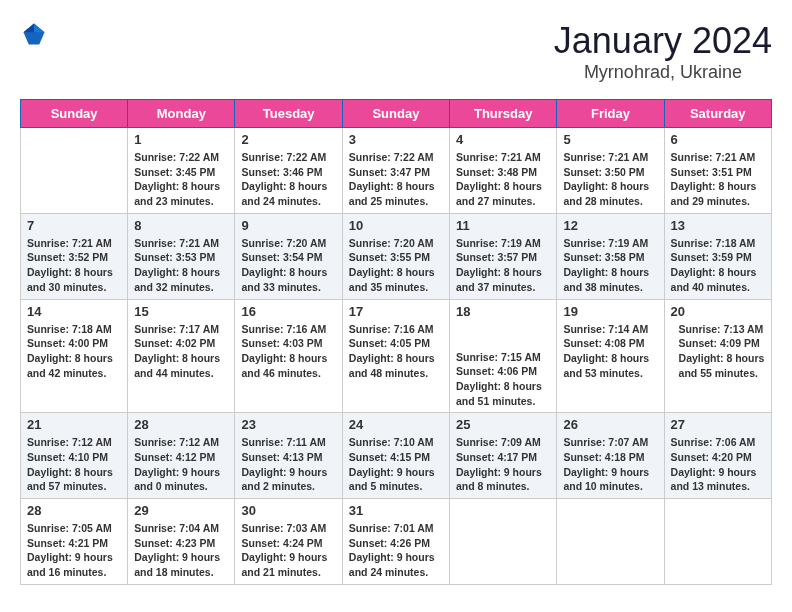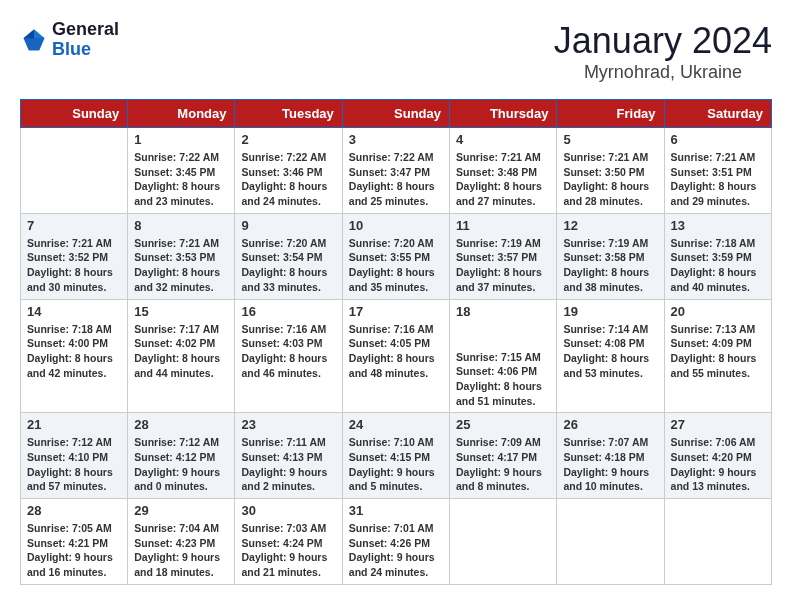--- a/index.html
+++ b/index.html
@@ -42,25 +42,25 @@
     }
     .location-title {
       font-size: 18px;
       color: #444;
     }
     .calendar {
       width: 100%;
       border-collapse: collapse;
     }
     .calendar th {
-      background-color: #b91c1c;
+      background-color: #ec4899;
       color: white;
       font-size: 13px;
       padding: 6px 8px;
-      text-align: right;
+      text-align: center;
       border: 1px solid #1565c0;
     }
     .calendar td {
       border: 1px solid #ccc;
       vertical-align: top;
       padding: 4px 6px;
       width: 108px;
       min-height: 80px;
       font-size: 11px;
       color: #333;
@@ -90,24 +90,20 @@
 </head>
 <body>
 
 <div class="header">
   <div class="logo">
     <svg class="logo-icon" viewBox="0 0 32 32" xmlns="http://www.w3.org/2000/svg">
       <polygon points="16,4 28,14 22,28 10,28 4,14" fill="#1565c0"></polygon>
       <polygon points="16,4 28,14 16,14" fill="#1976d2"></polygon>
       <polygon points="16,4 4,14 16,14" fill="#0d47a1"></polygon>
     </svg>
-    <div>
-      <div class="logo-text"><span>General</span></div>
-      <div class="logo-text logo-blue"><span>Blue</span></div>
-    </div>
   </div>
   <div class="title-block">
     <div class="month-title">January 2024</div>
     <div class="location-title">Myrnohrad, Ukraine</div>
   </div>
 </div>
 
 <table class="calendar">
   <thead>
     <tr>
@@ -255,21 +251,21 @@
         </td>
         <td>
           <span class="day-number">19</span>
           <div class="cell-content" style="white-space: pre-line;">Sunrise: 7:14 AM
 Sunset: 4:08 PM
 Daylight: 8 hours
 and 53 minutes.</div>
         </td>
         <td>
           <span class="day-number">20</span>
-          <div class="cell-content" style="white-space: pre-line;">Sunrise: 7:13 AM
+          <div class="cell-content" style="white-space: pre-line; margin-left: 8px;">Sunrise: 7:13 AM
 Sunset: 4:09 PM
 Daylight: 8 hours
 and 55 minutes.</div>
         </td>
       </tr>
       <tr class="row-stripe">
         <td>
           <span class="day-number">21</span>
           <div class="cell-content" style="white-space: pre-line;">Sunrise: 7:12 AM
 Sunset: 4:10 PM

